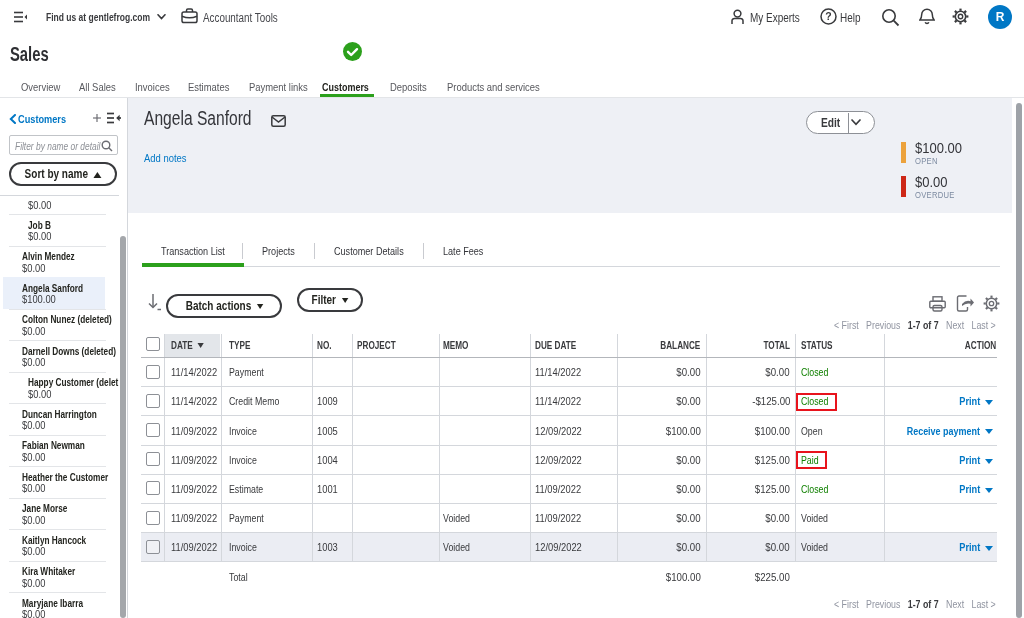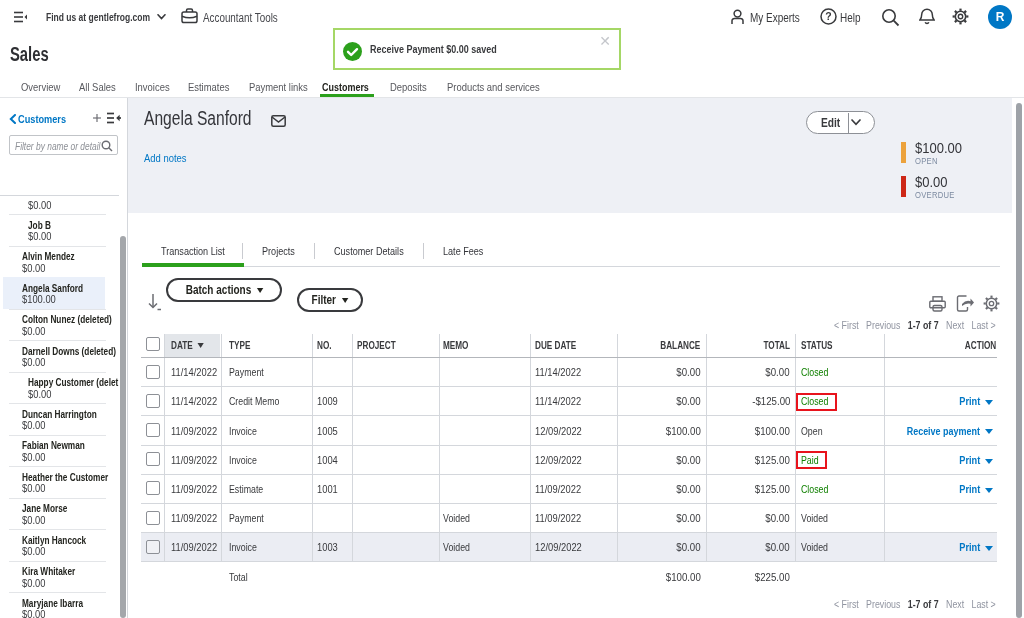--- a/index.html
+++ b/index.html
@@ -52,21 +52,21 @@
 #open-lbl { position:absolute; left:915px; top:156px; font-size:8.5px; color:#7c8aa0; letter-spacing:0.3px; transform:scaleX(0.9); transform-origin:0 50%; }
 #due-bar { position:absolute; left:901px; top:176px; width:4.5px; height:21px; background:#cd2717; }
 #due-amt { position:absolute; left:915px; top:174px; font-size:14px; color:#34353a; transform:scaleX(0.93); transform-origin:0 50%; }
 #due-lbl { position:absolute; left:915px; top:190px; font-size:8.5px; color:#7c8aa0; letter-spacing:0.3px; transform:scaleX(0.9); transform-origin:0 50%; }
 
 .dtab { position:absolute; top:245px; font-size:11.5px; color:#34353a; transform:scaleX(0.79); transform-origin:0 50%; white-space:nowrap; }
 .dtab-sep { position:absolute; top:243px; width:1px; height:16px; background:#c9cbd0; }
 #dtab-green { position:absolute; left:142px; top:263px; width:102px; height:3.5px; background:#2ca01c; }
 #dtab-line { position:absolute; left:244px; top:265.5px; width:756px; height:1px; background:#d4d7dc; }
 
-#batch-btn { position:absolute; left:166px; top:278px; width:116px; height:24px; border:2px solid #393a3d; border-radius:13px; background:#fff; font-size:12.5px; font-weight:bold; color:#23241f; text-align:center; line-height:20px; }
+#batch-btn { position:absolute; left:166px; top:294px; width:116px; height:24px; border:2px solid #393a3d; border-radius:13px; background:#fff; font-size:12.5px; font-weight:bold; color:#23241f; text-align:center; line-height:20px; }
 #filter-btn { position:absolute; left:297px; top:288px; width:66px; height:24px; border:2px solid #393a3d; border-radius:13px; background:#fff; font-size:12.5px; font-weight:bold; color:#23241f; text-align:center; line-height:20px; }
 .pillcar { display:inline-block; width:0; height:0; border-left:4.5px solid transparent; border-right:4.5px solid transparent; border-top:5.5px solid #23241f; margin-left:7px; vertical-align:1px; }
 .pinner { display:inline-block; transform:scaleX(0.8); white-space:nowrap; }
 .pag { font-size:10.5px; color:#9094a0; white-space:nowrap; }
 .pag b { color:#393a3d; font-weight:bold; }
 #pag-top { position:absolute; left:834px; top:319px; transform:scaleX(0.84); transform-origin:0 50%; }
 #pag-bot { position:absolute; left:834px; top:598px; transform:scaleX(0.84); transform-origin:0 50%; }
 
 .hdr { position:absolute; top:334px; height:23px; font-size:10.5px; font-weight:bold; color:#393a3d; line-height:23px; white-space:nowrap; }
 .cell { position:absolute; font-size:11px; color:#393a3d; white-space:nowrap; }
@@ -80,43 +80,40 @@
 .acar { position:absolute; width:0; height:0; border-left:4.5px solid transparent; border-right:4.5px solid transparent; border-top:5.5px solid #0077c5; }
 </style>
 </head>
 <body>
 <div id="page">
 <div id="findus">Find us at gentlefrog.com</div>
 <div id="acct-tools">Accountant Tools</div>
 <div id="myexperts">My Experts</div>
 <div id="help-txt">Help</div>
 <div id="avatar">R</div>
-<div id="toast">
-  <div id="toast-text">Receive Payment $0.00 saved</div>
-  <div id="toast-x">✕</div>
-</div>
 <div id="sales-h">Sales</div>
 <div class="tab" style="left:21px;">Overview</div>
 <div class="tab" style="left:79px;">All Sales</div>
 <div class="tab" style="left:135px;">Invoices</div>
 <div class="tab" style="left:188px;">Estimates</div>
 <div class="tab" style="left:249px;">Payment links</div>
 <div class="tab active" style="left:322px;">Customers</div>
 <div class="tab" style="left:390px;">Deposits</div>
 <div class="tab" style="left:447px;">Products and services</div>
 <div id="tab-underline"></div>
 <div id="topline"></div>
 <div id="sidebar"></div>
 <svg class="abs" style="left:9px;top:114px;" width="7" height="10" viewBox="0 0 7 10">
       <path d="M6 1 L1.8 5 L6 9" stroke="#0077c5" stroke-width="2" fill="none" stroke-linecap="round"></path>
     </svg>
 <div id="sb-back">Customers</div>
 <div id="sb-search">
       <span>Filter by name or detail</span>
     </div>
+<div id="sb-sort"><span class="inner">Sort by name<span style="display:inline-block;width:0;height:0;border-left:5px solid transparent;border-right:5px solid transparent;border-bottom:6px solid #23241f;margin-left:7px;vertical-align:0.5px;"></span></span></div>
 <div id="sb-list">
       <div class="sbi-amt" style="left:28px;top:198.5px;">$0.00</div>
 <div class="sbi-sep" style="top:214.0px;"></div>
 <div class="sbi-nm" style="left:28px;top:218.5px;">Job B</div>
 <div class="sbi-amt" style="left:28px;top:230.0px;">$0.00</div>
 <div class="sbi-sep" style="top:245.5px;"></div>
 <div class="sbi-nm" style="left:22px;top:250.0px;">Alvin Mendez</div>
 <div class="sbi-amt" style="left:22px;top:261.5px;">$0.00</div>
 <div class="abs" style="left:3px;top:277.0px;width:102px;height:31.5px;background:#eaf0fa;"></div>
 <div class="sbi-nm" style="left:22px;top:281.5px;">Angela Sanford</div>

